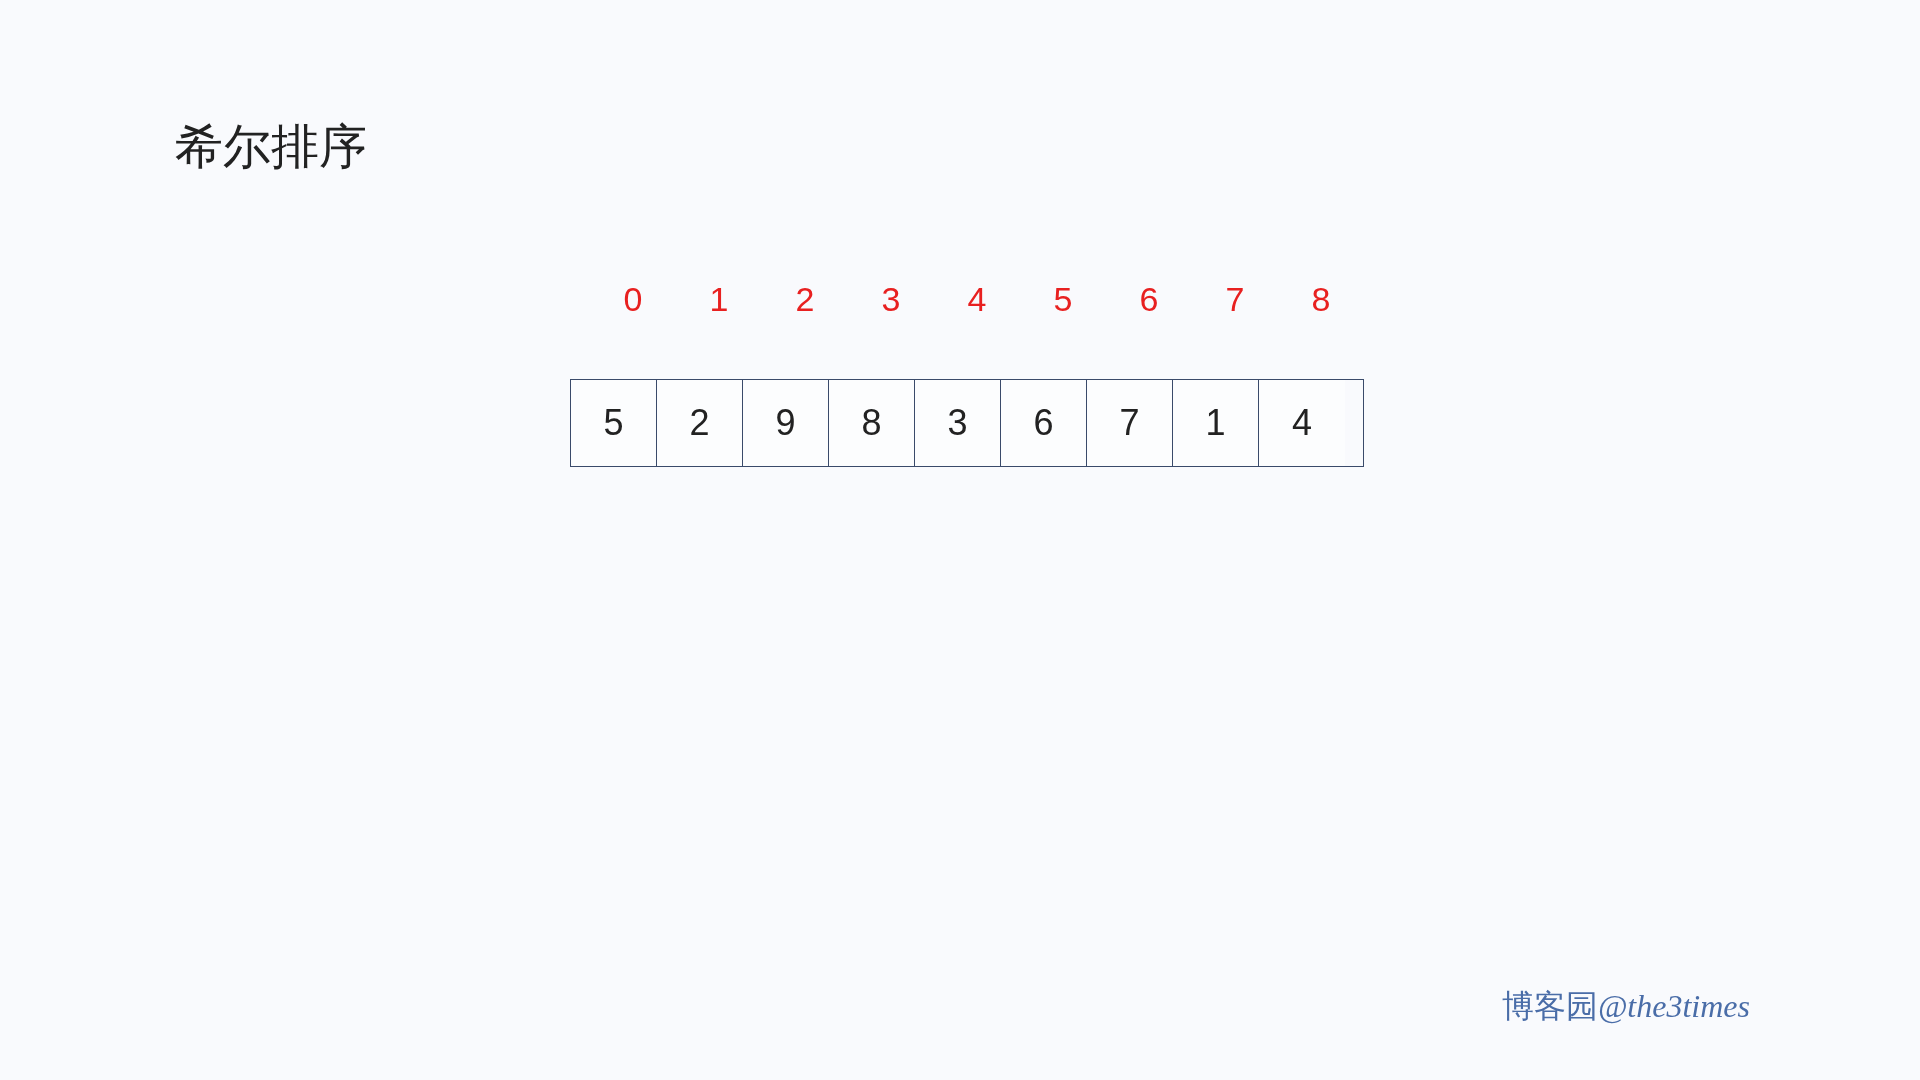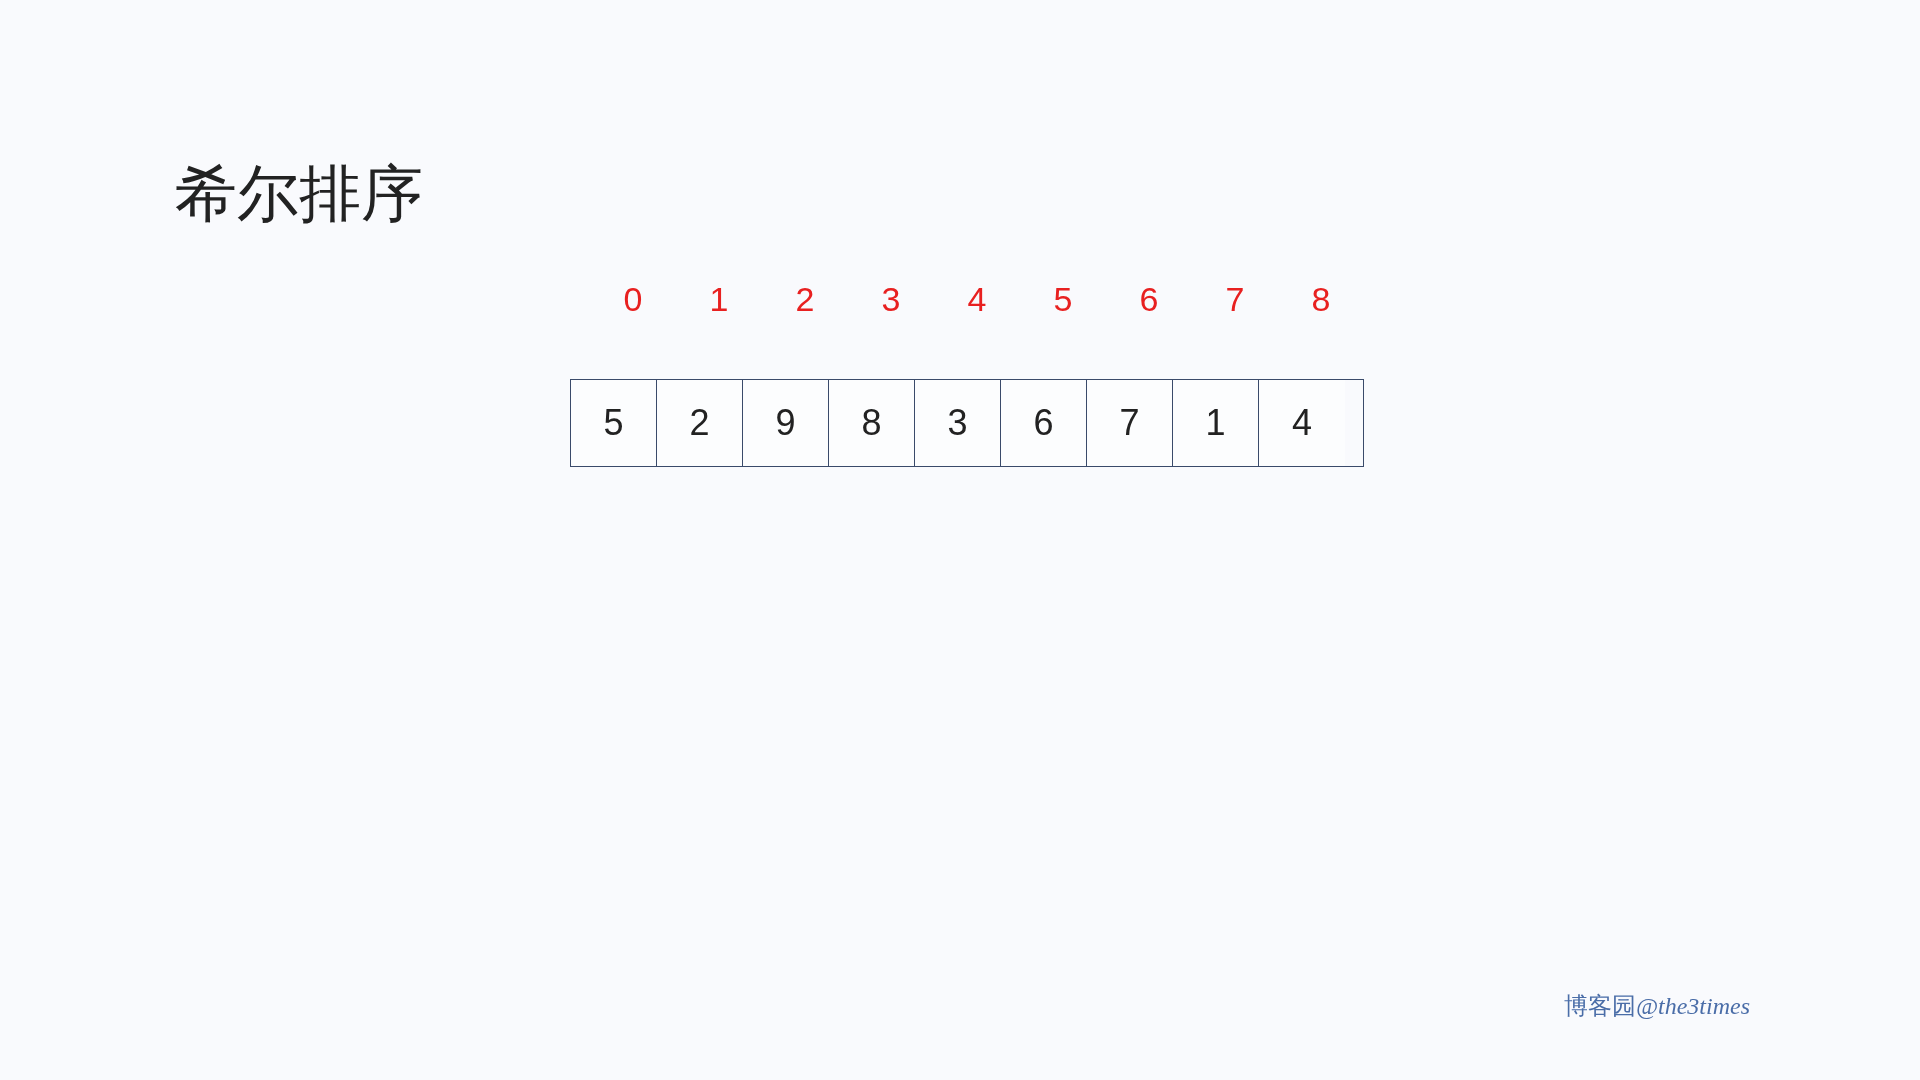--- a/index.html
+++ b/index.html
@@ -11,24 +11,23 @@
       width: 1920px;
       height: 1080px;
       background-color: #f9fafd;
       font-family: "Microsoft YaHei", "SimSun", Arial, sans-serif;
       position: relative;
     }
     .title {
       position: absolute;
       top: 115px;
       left: 175px;
-      font-size: 62px;
+      font-size: 48px;
       color: #222;
       font-weight: normal;
-      margin-top: 37px;
     }
     .diagram-container {
       position: absolute;
       top: 280px;
       left: 570px;
     }
     .index-row {
       display: flex;
       margin-bottom: 60px;
       margin-left: 20px;
@@ -53,23 +52,23 @@
       font-size: 36px;
       color: #222;
       border-right: 1px solid #3a4a6a;
       background-color: #fcfdfe;
     }
     .array-cell:last-child {
       border-right: none;
     }
     .credit {
       position: absolute;
-      bottom: 58px;
+      bottom: 51px;
       right: 170px;
-      font-size: 24px;
+      font-size: 32px;
       color: #4a6da8;
     }
     .credit .handle {
       font-style: italic;
       font-family: Georgia, "Times New Roman", serif;
     }
   </style>
 </head>
 <body>
 

